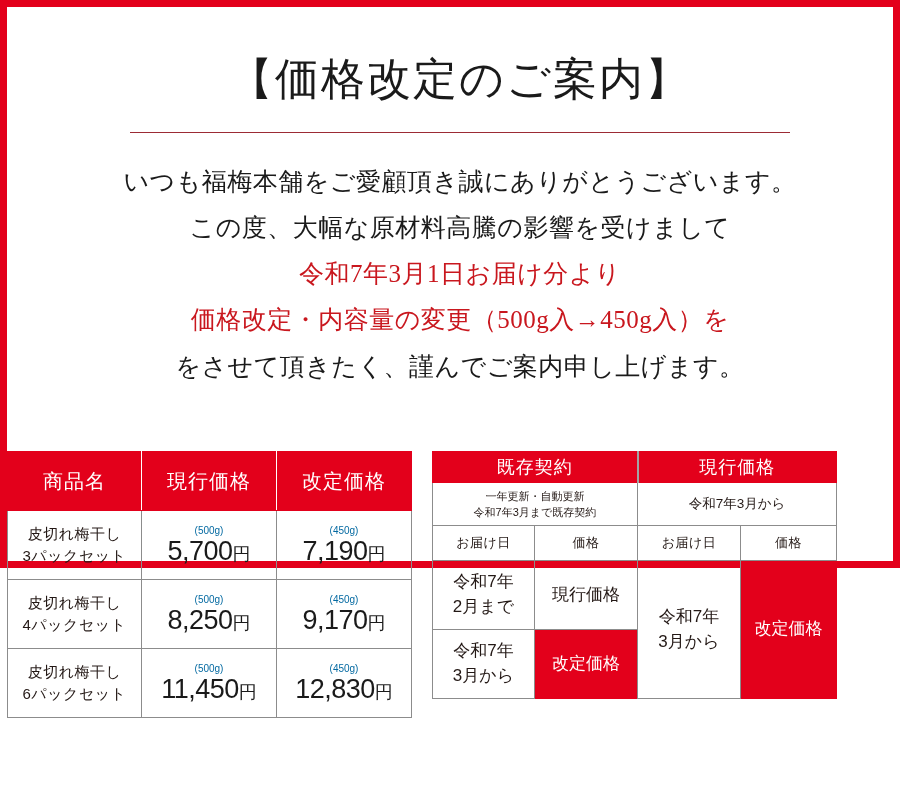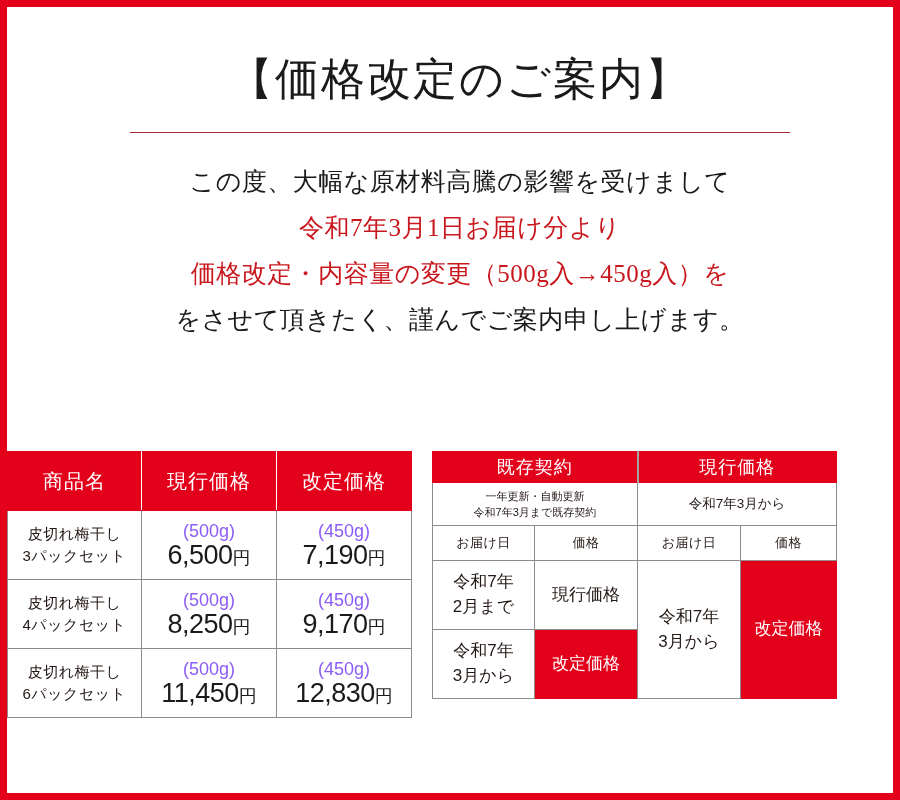--- a/index.html
+++ b/index.html
@@ -12,21 +12,21 @@
     height: 800px;
     font-family: "Liberation Sans", "DejaVu Sans", sans-serif;
     color: #231815;
     overflow: hidden;
   }
 
   
   #page {
     position: relative;
     width: 900px;
-    height: 800px;
+    height: 568px;
     box-sizing: border-box;
     border: 7px solid #E3001B;
     background: #ffffff;
     padding-left: 20px;
   }
 
   
   .title-block {
     padding-top: 48px;
     text-align: center;
@@ -109,22 +109,22 @@
     color: #231815;
     letter-spacing: 0.5px;
   }
   #price-table td.price {
     height: 68px;
     color: #1a1a1a;
     line-height: 1;
   }
   .gram {
     display: block;
-    font-size: 18px;
-    color: #8b5cf6;
+    font-size: 10px;
+    color: #0369a1;
     margin-bottom: 2px;
   }
   .amt {
     display: block;
     font-size: 27px;
     letter-spacing: -0.5px;
   }
   .amt .yen {
     font-size: 18px;
     letter-spacing: 0;
@@ -178,20 +178,21 @@
 <body>
 
 <div id="page">
 
   <div class="title-block">
     <h1 class="doc-title">【価格改定のご案内】</h1>
     <div class="title-rule"></div>
   </div>
 
   <div class="body-block">
+    <div class="body-line">いつも福梅本舗をご愛顧頂き誠にありがとうございます。</div>
     <div class="body-line">この度、大幅な原材料高騰の影響を受けまして</div>
     <div class="body-line accent">令和7年3月1日お届け分より</div>
     <div class="body-line accent">価格改定・内容量の変更（500g入→450g入）を</div>
     <div class="body-line">をさせて頂きたく、謹んでご案内申し上げます。</div>
   </div>
 
   <div class="tables-row">
 
     <table id="price-table">
       <colgroup>
@@ -207,21 +208,21 @@
         </tr>
       </thead>
       <tbody>
         <tr>
           <td class="prod">
             <span>皮切れ梅干し</span><br>
             <span>3パックセット</span>
           </td>
           <td class="price">
             <span class="gram">(500g)</span>
-            <span class="amt"><span>6,500</span><span class="yen">円</span></span>
+            <span class="amt"><span>5,700</span><span class="yen">円</span></span>
           </td>
           <td class="price">
             <span class="gram">(450g)</span>
             <span class="amt"><span>7,190</span><span class="yen">円</span></span>
           </td>
         </tr>
         <tr>
           <td class="prod">
             <span>皮切れ梅干し</span><br>
             <span>4パックセット</span>

